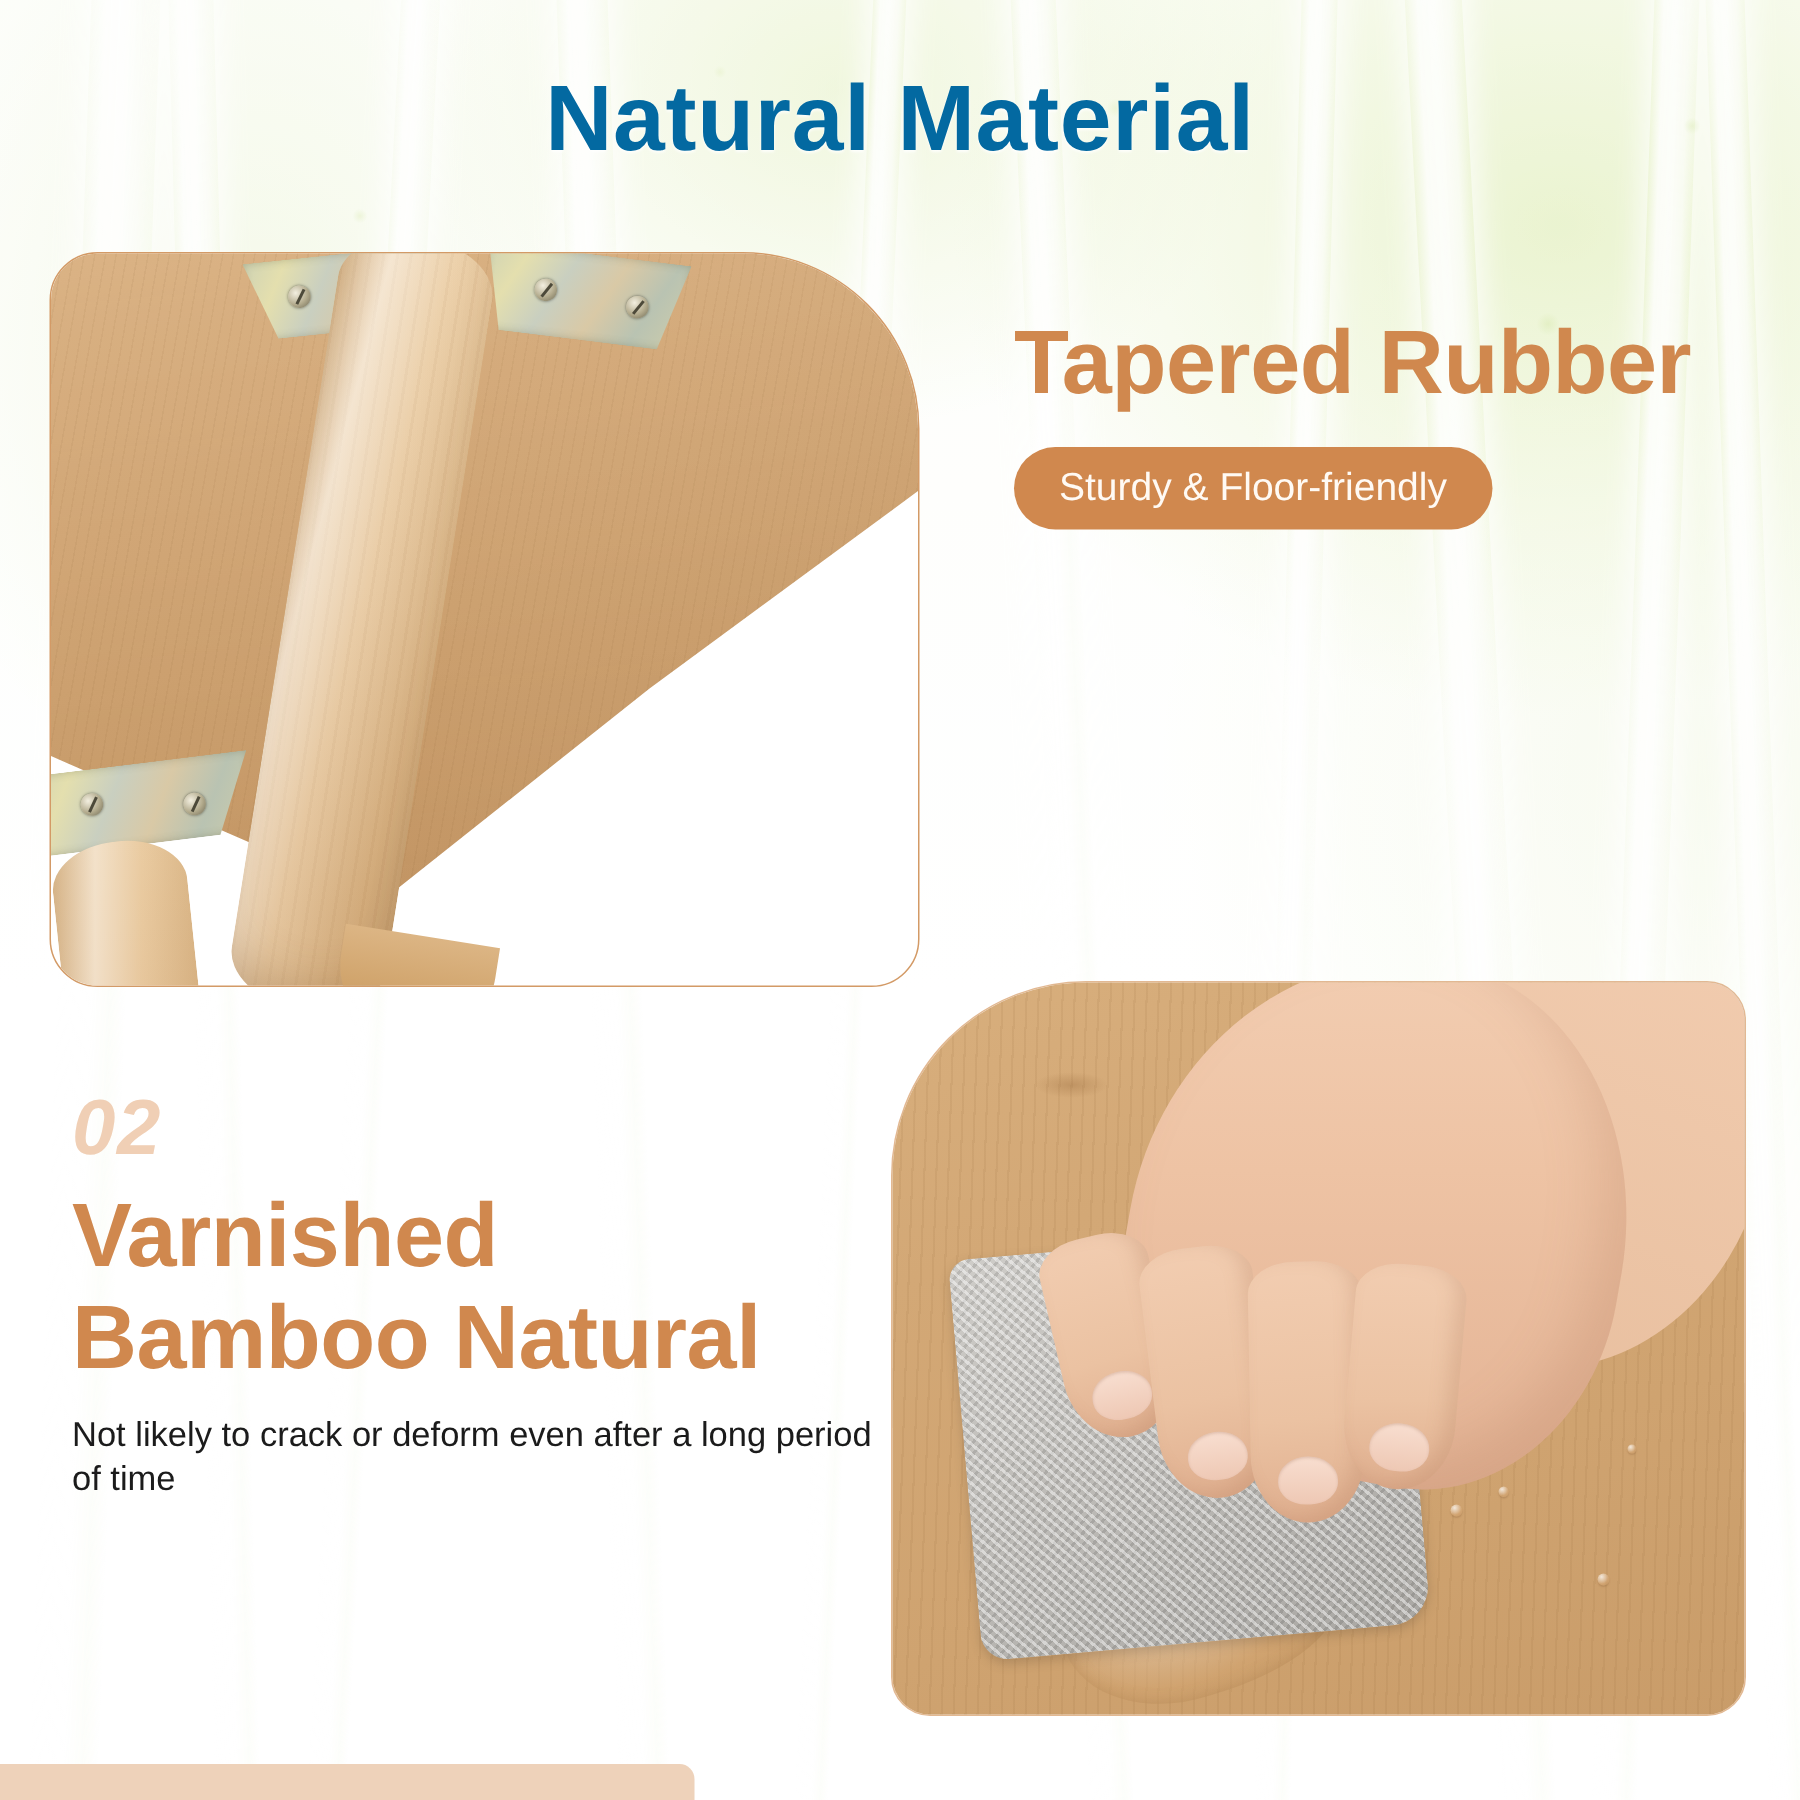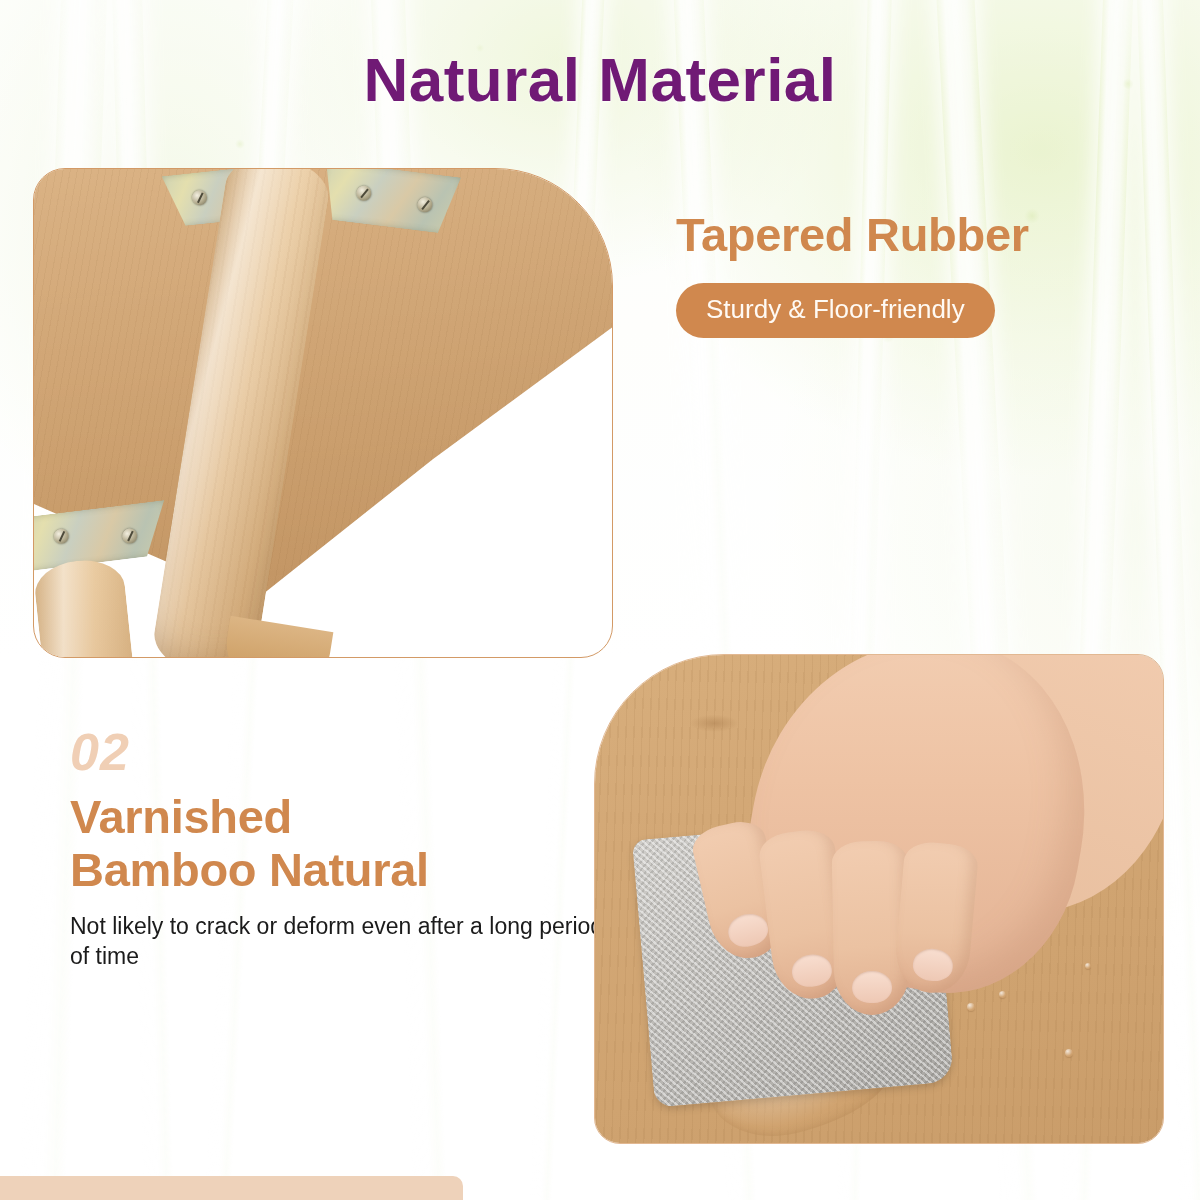--- a/index.html
+++ b/index.html
@@ -41,21 +41,21 @@
       radial-gradient(circle 6px at 40% 4%, rgba(183,213,104,.22), rgba(255,255,255,0) 70%);
   }
   
   #bg-veil { position:absolute; inset:0; background:rgba(255,255,255,0.40); }
 
   
   #page-title {
     position:absolute; left:0; right:0; top:44px;
     text-align:center;
     font-size:62px; font-weight:bold;
-    color:#701a75;
+    color:#0369a1;
     letter-spacing:.5px;
     text-shadow:0 1px 2px rgba(255,255,255,.85);
     white-space:nowrap;
   }
 
   
   #panel-legs {
     position:absolute; left:33px; top:168px; width:580px; height:490px;
     border:1.6px solid #d39a66;
     border-radius:32px 118px 32px 32px;
@@ -118,28 +118,28 @@
     background:radial-gradient(circle at 35% 32%, #f3efe0 0%, #b3ab8d 55%, #6e6a55 100%);
     box-shadow:0 0 2px rgba(0,0,0,.5);
   }
   .screw::after {
     content:""; position:absolute; left:50%; top:2px; width:1.6px; height:11px;
     background:#4d4a3a; transform:translateX(-50%) rotate(32deg);
   }
 
   
   #section-01 { position:absolute; left:676px; top:196px; width:500px; }
-  #section-02 { position:absolute; left:48px;  top:726px; width:540px;margin-left:22px; }
+  #section-02 { position:absolute; left:48px;  top:726px; width:540px; }
   .step-num {
     font-size:52px; font-weight:bold; font-style:italic;
     color:#f0cfb5; line-height:1; letter-spacing:1px;
   }
   .step-heading {
     margin-top:12px;
-    font-size:47px; font-weight:bold; color:#d0884e;
+    font-size:60px; font-weight:bold; color:#d0884e;
     line-height:1.13; letter-spacing:-.3px;
   }
   .step-desc {
     margin-top:16px;
     font-size:23px; color:#1b1b1b; line-height:1.30;
   }
   .step-badge {
     display:inline-block; margin-top:22px;
     padding:11px 30px 13px;
     background:#d0884e; color:#fffaf4;

